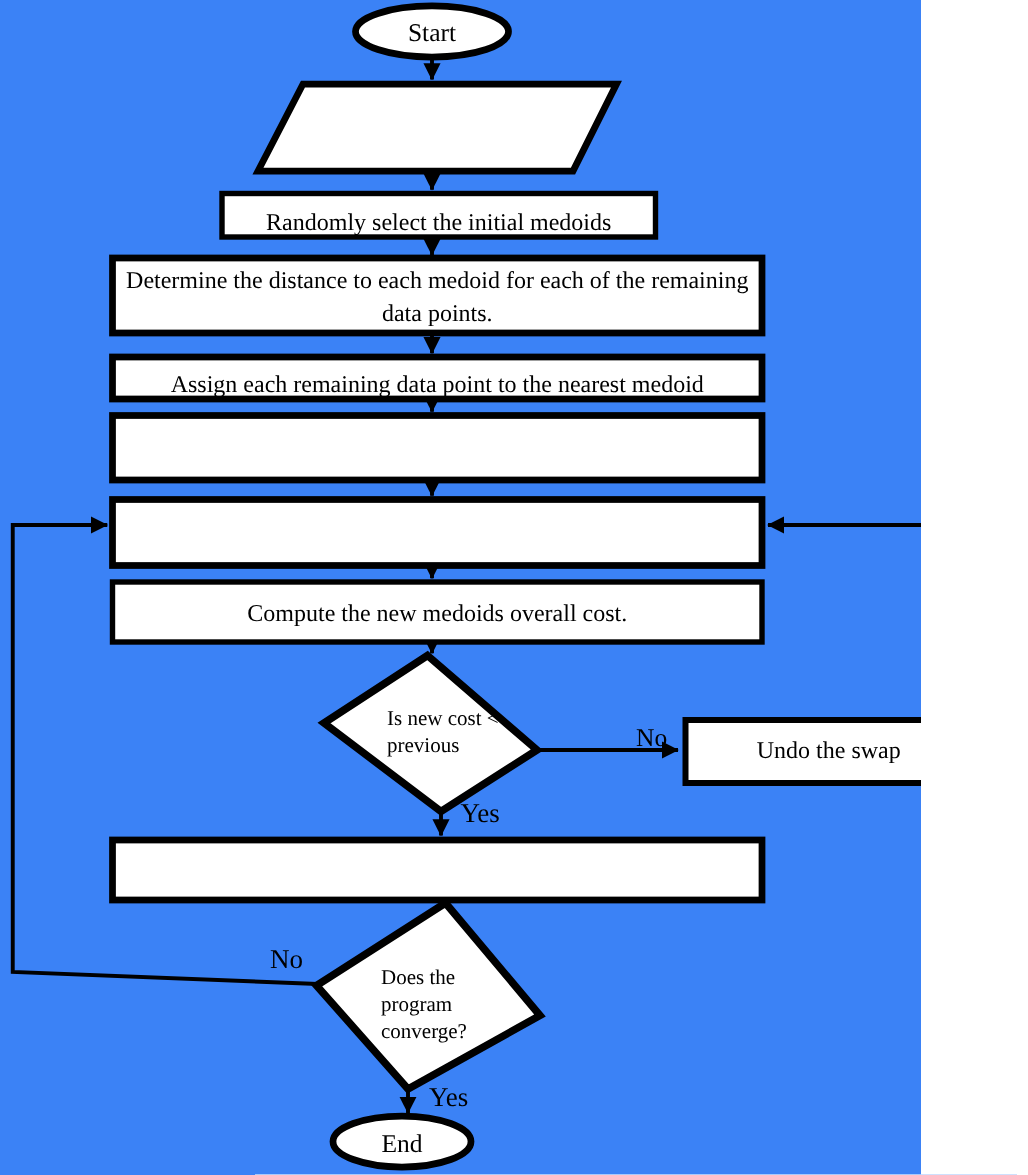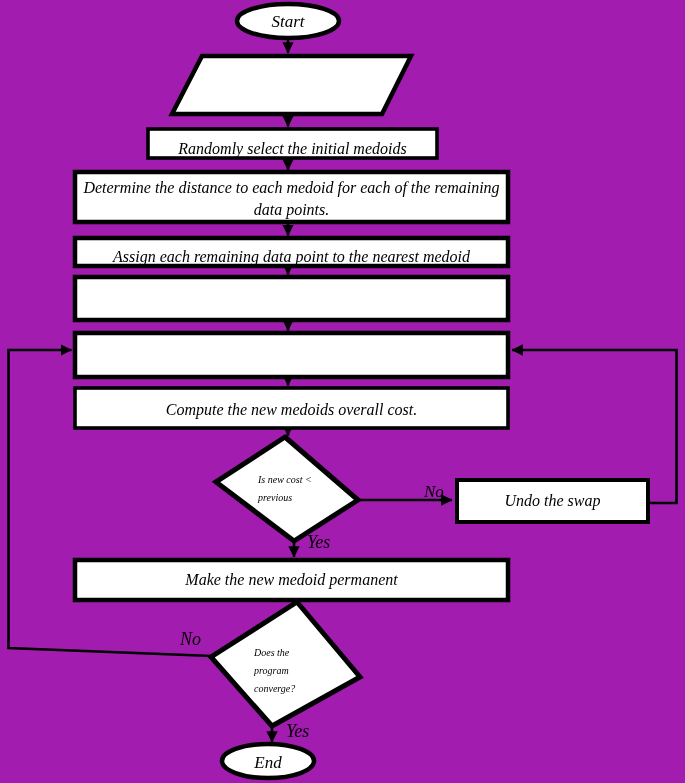--- a/index.html
+++ b/index.html
@@ -1,27 +1,27 @@
 <!DOCTYPE html>
 <html><head>
 <meta charset="utf-8">
 <style>
   html,body{margin:0;padding:0;background:#ffffff;}
   .stage{
-    position:relative;width:685px;height:783px;background:#a21caf;
-    font-family:"Liberation Serif",serif;color:#000;overflow:hidden;font-style:italic;
+    position:relative;width:614px;height:783px;background:#3b82f6;
+    font-family:"Liberation Serif",serif;color:#000;overflow:hidden;
   }
   .stage svg{position:absolute;left:0;top:0;}
   .lbl{
     position:absolute;white-space:pre-wrap;line-height:21px;font-size:16px;
     color:#000;
   }
   .ctr{text-align:center;}
   .clip{overflow:hidden;box-sizing:border-box;}
-  .small{font-size:10px;line-height:18px;}
+  .small{font-size:14px;line-height:18px;}
   .edge{font-size:18px;line-height:18px;text-align:right;}
   .term{font-size:17px;}
 </style>
 </head>
 <body>
 
 <div class="stage">
 
   <svg width="685" height="783" viewBox="0 0 685 783">
     <defs>
@@ -76,21 +76,20 @@
 
 
 
   <div class="lbl ctr clip" style="left:75px;top:388px;width:433px;height:40px;padding-top:12px;line-height:19px;">Compute the new medoids overall cost.</div>
 
   <div class="lbl small" style="left:258px;top:471px;width:85px;">Is new cost &lt;
 previous</div>
 
   <div class="lbl ctr clip" style="left:457px;top:480px;width:191px;height:42px;padding-top:11px;line-height:19px;">Undo the swap</div>
 
-  <div class="lbl ctr clip" style="left:75px;top:560px;width:433px;height:40px;padding-top:10px;line-height:19px;">Make the new medoid permanent</div>
 
   <div class="lbl small" style="left:254px;top:644px;width:90px;">Does the
 program
 converge?</div>
 
   <div class="lbl ctr term" style="left:223px;top:752px;width:90px;">End</div>
 
   <div class="lbl edge" style="left:307px;top:533px;">Yes</div>
   <div class="lbl edge" style="left:424px;top:483px;font-size:17px;">No</div>
   <div class="lbl edge" style="left:180px;top:630px;">No</div>

